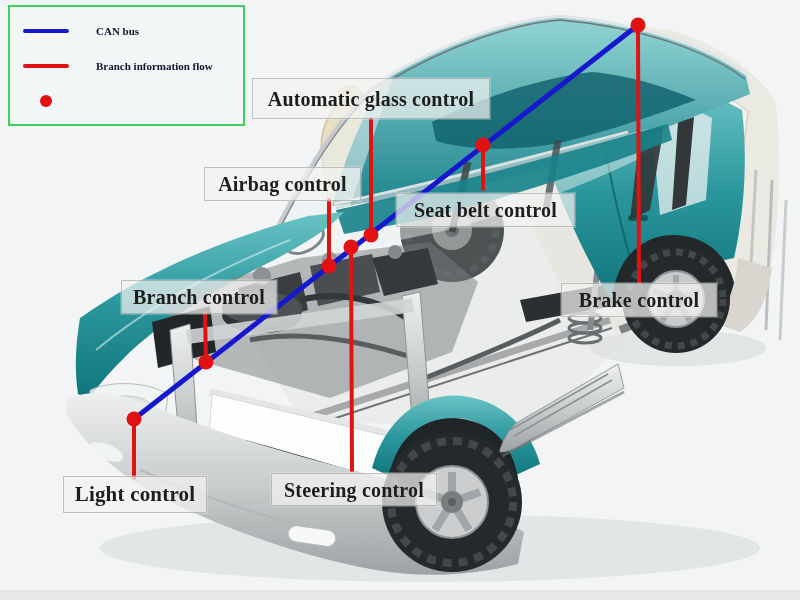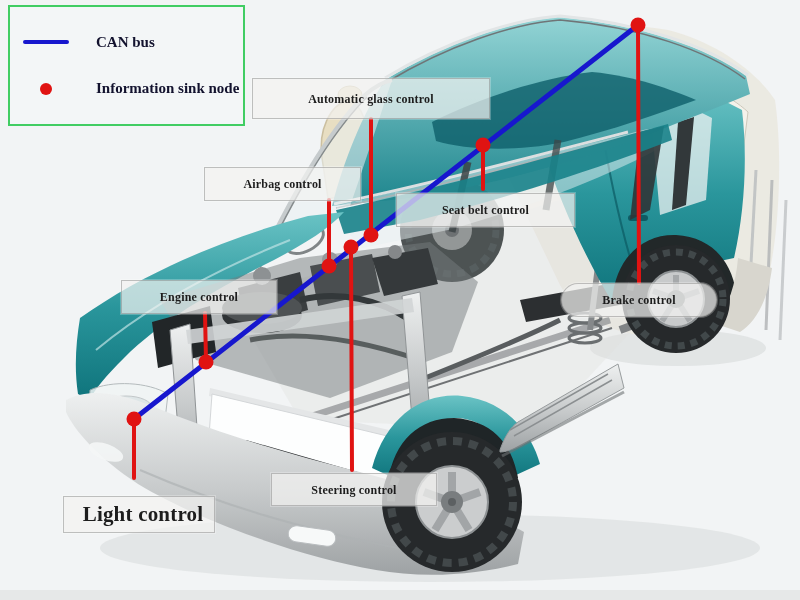--- a/index.html
+++ b/index.html
@@ -9,33 +9,33 @@
     font-family:"Liberation Serif","DejaVu Serif",serif;
   }
   .stage svg{position:absolute;left:0;top:0;}
   
   .node-label{
     position:absolute;
     display:flex;align-items:center;justify-content:center;
     background:rgba(243,243,241,0.72);
     border:1px solid rgba(125,125,125,0.45);
     box-shadow:0 0 0 1px rgba(255,255,255,0.25);
-    color:#1d1d1d;font-weight:bold;font-size:12px;line-height:1;
+    color:#1d1d1d;font-weight:bold;font-size:20px;line-height:1;
     letter-spacing:0.2px;white-space:nowrap;
   }
   
   .legend{
     position:absolute;left:8px;top:5px;width:237px;height:121px;
     border:2px solid #41cd63;background:rgba(244,247,248,0.55);
     box-sizing:border-box;display:flex;flex-direction:column;
     justify-content:space-evenly;padding:2px 0;
   }
   .legend-row{display:flex;align-items:center;height:27px;}
   .legend-swatch-cell{width:72px;display:flex;align-items:center;justify-content:center;flex:none;}
-  .legend-label{margin-left:14px;font-weight:bold;font-size:15px;color:#12122e;white-space:nowrap;}
+  .legend-label{margin-left:14px;font-weight:bold;font-size:11px;color:#12122e;white-space:nowrap;}
   .sw-blue-line{width:46px;height:4px;background:#1717ce;border-radius:2px;}
   .sw-red-line{width:46px;height:4px;background:#e01312;border-radius:2px;}
   .sw-red-dot{width:12px;height:12px;background:#e01312;border-radius:50%;}
   .sw-gray-box{width:27px;height:21px;background:#e9ecf0;border:1px solid #9aa0a8;box-sizing:border-box;}
 </style>
 </head>
 <body>
 
 <div class="stage">
 
@@ -210,33 +210,38 @@
         <circle cx="371" cy="235" r="7.5"></circle>
         <circle cx="483" cy="145" r="7.5"></circle>
         <circle cx="638" cy="25" r="7.5"></circle>
       </g>
     </g>
   </svg>
 
   <div class="node-label" style="left:252px;top:78px;width:236px;height:39px;">Automatic glass control</div>
   <div class="node-label" style="left:204px;top:167px;width:155px;height:32px;font-family:Liberation Serif, serif;">Airbag control</div>
   <div class="node-label" style="left:396px;top:187px;width:177px;height:32px;margin-top:6px;">Seat belt control</div>
-  <div class="node-label" style="left:121px;top:280px;width:154px;height:32px;">Engine control</div>
-  <div class="node-label" style="left:561px;top:283px;width:154px;height:32px;border-radius:17px;">Brake control</div>
-  <div class="node-label" style="left:63px;top:496px;width:142px;height:35px;font-size:21px;padding-left:8px;">Light control</div>
+  <div class="node-label" style="left:121px;top:280px;width:154px;height:32px;">Branch control</div>
+  <div class="node-label" style="left:561px;top:283px;width:154px;height:32px;">Brake control</div>
+  <div class="node-label" style="left:63px;top:476px;width:142px;height:35px;font-size:21px;">Light control</div>
   <div class="node-label" style="left:271px;top:473px;width:164px;height:31px;font-family:Liberation Serif, serif;">Steering control</div>
 
   <div class="legend">
     <div class="legend-row">
       <span class="legend-swatch-cell">
           <span class="sw-blue-line"></span>
         </span>
       <span class="legend-label">CAN bus</span>
     </div>
     <div class="legend-row">
       <span class="legend-swatch-cell">
+          <span class="sw-red-line"></span>
+        </span>
+      <span class="legend-label">Branch information flow</span>
+    </div>
+    <div class="legend-row">
+      <span class="legend-swatch-cell">
           <span class="sw-red-dot"></span>
         </span>
-      <span class="legend-label">Information sink node</span>
     </div>
   </div>
 
 </div>
 
 </body></html>

